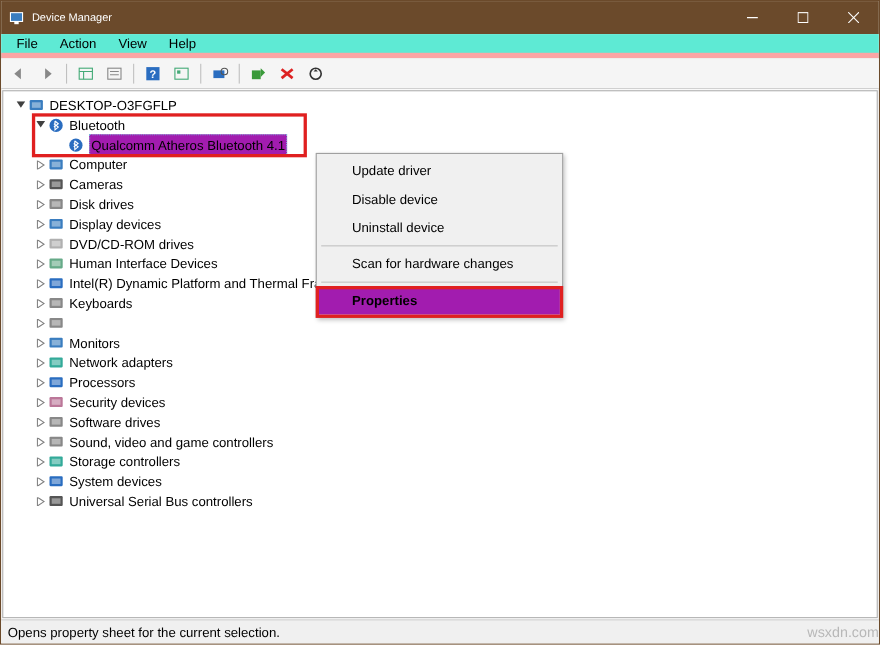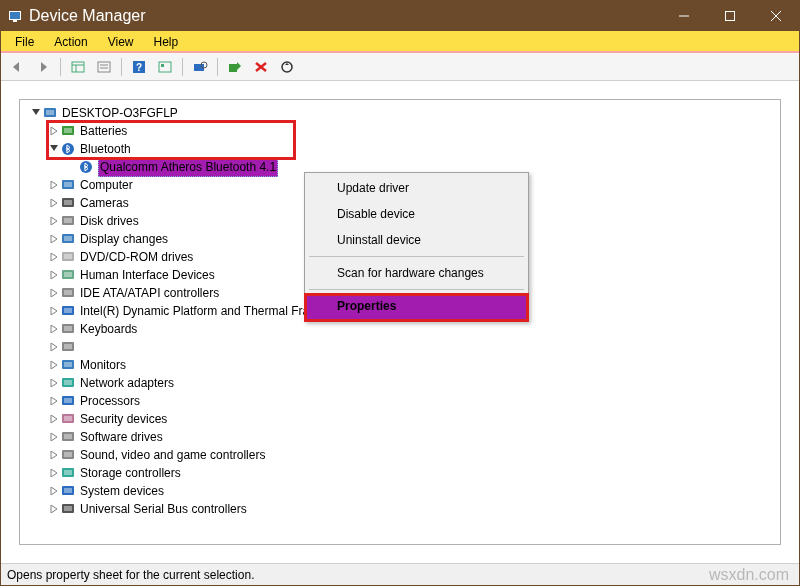--- a/index.html
+++ b/index.html
@@ -22,34 +22,34 @@
     height: 30px;
     display: flex;
     align-items: center;
     padding-left: 6px;
   }
   .titlebar .title-icon {
     width: 16px; height: 16px;
     margin-right: 6px;
     display: inline-flex; align-items: center; justify-content: center;
   }
-  .titlebar .title-text { font-size: 16px; }
+  .titlebar .title-text { font-size: 10px; }
   .titlebar .spacer { flex: 1; }
   .titlebar .win-btn {
     width: 46px; height: 30px;
     display: inline-flex; align-items: center; justify-content: center;
     color: #fff;
   }
   
   .menubar {
-    background: #fde047;
-    border-bottom: 2px solid #fca5a5;
+    background: #5eead4;
+    border-bottom: 5px solid #fca5a5;
     height: 22px;
     display: flex;
-    align-items: flex-end;
+    align-items: center;
     padding-left: 4px;
   }
   .menubar .menu-item {
     padding: 2px 10px;
     font-size: 12px;
   }
   
   .toolbar {
     background: #f5f5f5;
     border-bottom: 1px solid #d0d0d0;
@@ -67,21 +67,21 @@
   }
   .tb-sep {
     width: 1px; height: 18px;
     background: #c0c0c0;
     margin: 0 3px;
   }
   
   .tree-wrap {
     flex: 1;
     background: #fff;
-    margin: 18px;
+    margin: 1px;
     border: 1px solid #b0b0b0;
     overflow: auto;
     padding: 4px 0;
     position: relative;
   }
   .tree-row {
     display: flex;
     align-items: center;
     height: 18px;
     line-height: 18px;
@@ -143,21 +143,21 @@
   .statusbar {
     border-top: 1px solid #d0d0d0;
     height: 22px;
     display: flex;
     align-items: center;
     padding-left: 6px;
     font-size: 12px;
     background: #f0f0f0;
     justify-content: space-between;
   }
-  .statusbar .watermark { color: #b8b8b8; padding-right: 10px; font-size: 16px; }
+  .statusbar .watermark { color: #b8b8b8; font-size: 13px; }
   svg { display: block; }
 </style>
 </head>
 <body>
 
 <div class="titlebar">
   <span class="title-icon">
     <svg width="14" height="14" viewBox="0 0 14 14">
         <rect x="1" y="2" width="12" height="9" fill="#fff" stroke="#fff" stroke-width="0"></rect>
         <rect x="2" y="3" width="10" height="7" fill="#3a7dbf"></rect>
@@ -273,35 +273,20 @@
           <rect x="3" y="4" width="8" height="5" fill="#fff" opacity="0.4"></rect>
         </svg>
       </span>
       <span class="node-label">DESKTOP-O3FGFLP</span>
     </div>
     <div class="highlight-box-red" style="left:26px; top:20px; width:250px; height:40px;"></div>
     <div class="tree-row">
       <span class="indent" style="width: 26px;"></span>
       <span class="expander">
         <svg width="8" height="8">
-          <polygon points="1,0 7,4 1,8" fill="none" stroke="#808080" stroke-width="1"></polygon>
-        </svg>
-      </span>
-      <span class="node-icon">
-        <svg width="14" height="14">
-          <rect x="1" y="2" width="12" height="9" rx="1" fill="#3a9a3a"></rect>
-          <rect x="3" y="4" width="8" height="5" fill="#fff" opacity="0.4"></rect>
-        </svg>
-      </span>
-      <span class="node-label">Batteries</span>
-    </div>
-    <div class="tree-row">
-      <span class="indent" style="width: 26px;"></span>
-      <span class="expander">
-        <svg width="8" height="8">
           <polygon points="0,0 8,0 4,6" fill="#404040"></polygon>
         </svg>
       </span>
       <span class="node-icon">
         <svg width="14" height="14">
           <circle cx="7" cy="7" r="6" fill="#2a6dc0"></circle>
           <path d="M6,3 L6,11 L9,8.5 L5,5.5 M6,3 L9,5.5 L5,8.5" stroke="#fff" stroke-width="1" fill="none"></path>
         </svg>
       </span>
       <span class="node-label">Bluetooth</span>
@@ -368,21 +353,21 @@
         <svg width="8" height="8">
           <polygon points="1,0 7,4 1,8" fill="none" stroke="#808080" stroke-width="1"></polygon>
         </svg>
       </span>
       <span class="node-icon">
         <svg width="14" height="14">
           <rect x="1" y="2" width="12" height="9" rx="1" fill="#3a7dbf"></rect>
           <rect x="3" y="4" width="8" height="5" fill="#fff" opacity="0.4"></rect>
         </svg>
       </span>
-      <span class="node-label">Display changes</span>
+      <span class="node-label">Display devices</span>
     </div>
     <div class="tree-row">
       <span class="indent" style="width: 26px;"></span>
       <span class="expander">
         <svg width="8" height="8">
           <polygon points="1,0 7,4 1,8" fill="none" stroke="#808080" stroke-width="1"></polygon>
         </svg>
       </span>
       <span class="node-icon">
         <svg width="14" height="14">
@@ -409,207 +394,192 @@
     </div>
     <div class="tree-row">
       <span class="indent" style="width: 26px;"></span>
       <span class="expander">
         <svg width="8" height="8">
           <polygon points="1,0 7,4 1,8" fill="none" stroke="#808080" stroke-width="1"></polygon>
         </svg>
       </span>
       <span class="node-icon">
         <svg width="14" height="14">
+          <rect x="1" y="2" width="12" height="9" rx="1" fill="#2a6dc0"></rect>
+          <rect x="3" y="4" width="8" height="5" fill="#fff" opacity="0.4"></rect>
+        </svg>
+      </span>
+      <span class="node-label">Intel(R) Dynamic Platform and Thermal Framework</span>
+    </div>
+    <div class="tree-row">
+      <span class="indent" style="width: 26px;"></span>
+      <span class="expander">
+        <svg width="8" height="8">
+          <polygon points="1,0 7,4 1,8" fill="none" stroke="#808080" stroke-width="1"></polygon>
+        </svg>
+      </span>
+      <span class="node-icon">
+        <svg width="14" height="14">
           <rect x="1" y="2" width="12" height="9" rx="1" fill="#888"></rect>
           <rect x="3" y="4" width="8" height="5" fill="#fff" opacity="0.4"></rect>
         </svg>
       </span>
-      <span class="node-label">IDE ATA/ATAPI controllers</span>
+      <span class="node-label">Keyboards</span>
+    </div>
+    <div class="tree-row">
+      <span class="indent" style="width: 26px;"></span>
+      <span class="expander">
+        <svg width="8" height="8">
+          <polygon points="1,0 7,4 1,8" fill="none" stroke="#808080" stroke-width="1"></polygon>
+        </svg>
+      </span>
+      <span class="node-icon">
+        <svg width="14" height="14">
+          <rect x="1" y="2" width="12" height="9" rx="1" fill="#888"></rect>
+          <rect x="3" y="4" width="8" height="5" fill="#fff" opacity="0.4"></rect>
+        </svg>
+      </span>
+    </div>
+    <div class="tree-row">
+      <span class="indent" style="width: 26px;"></span>
+      <span class="expander">
+        <svg width="8" height="8">
+          <polygon points="1,0 7,4 1,8" fill="none" stroke="#808080" stroke-width="1"></polygon>
+        </svg>
+      </span>
+      <span class="node-icon">
+        <svg width="14" height="14">
+          <rect x="1" y="2" width="12" height="9" rx="1" fill="#3a7dbf"></rect>
+          <rect x="3" y="4" width="8" height="5" fill="#fff" opacity="0.4"></rect>
+        </svg>
+      </span>
+      <span class="node-label">Monitors</span>
+    </div>
+    <div class="tree-row">
+      <span class="indent" style="width: 26px;"></span>
+      <span class="expander">
+        <svg width="8" height="8">
+          <polygon points="1,0 7,4 1,8" fill="none" stroke="#808080" stroke-width="1"></polygon>
+        </svg>
+      </span>
+      <span class="node-icon">
+        <svg width="14" height="14">
+          <rect x="1" y="2" width="12" height="9" rx="1" fill="#3a9"></rect>
+          <rect x="3" y="4" width="8" height="5" fill="#fff" opacity="0.4"></rect>
+        </svg>
+      </span>
+      <span class="node-label">Network adapters</span>
     </div>
     <div class="tree-row">
       <span class="indent" style="width: 26px;"></span>
       <span class="expander">
         <svg width="8" height="8">
           <polygon points="1,0 7,4 1,8" fill="none" stroke="#808080" stroke-width="1"></polygon>
         </svg>
       </span>
       <span class="node-icon">
         <svg width="14" height="14">
           <rect x="1" y="2" width="12" height="9" rx="1" fill="#2a6dc0"></rect>
           <rect x="3" y="4" width="8" height="5" fill="#fff" opacity="0.4"></rect>
         </svg>
       </span>
-      <span class="node-label">Intel(R) Dynamic Platform and Thermal Framework</span>
+      <span class="node-label">Processors</span>
+    </div>
+    <div class="tree-row">
+      <span class="indent" style="width: 26px;"></span>
+      <span class="expander">
+        <svg width="8" height="8">
+          <polygon points="1,0 7,4 1,8" fill="none" stroke="#808080" stroke-width="1"></polygon>
+        </svg>
+      </span>
+      <span class="node-icon">
+        <svg width="14" height="14">
+          <rect x="1" y="2" width="12" height="9" rx="1" fill="#b79"></rect>
+          <rect x="3" y="4" width="8" height="5" fill="#fff" opacity="0.4"></rect>
+        </svg>
+      </span>
+      <span class="node-label">Security devices</span>
     </div>
     <div class="tree-row">
       <span class="indent" style="width: 26px;"></span>
       <span class="expander">
         <svg width="8" height="8">
           <polygon points="1,0 7,4 1,8" fill="none" stroke="#808080" stroke-width="1"></polygon>
         </svg>
       </span>
       <span class="node-icon">
         <svg width="14" height="14">
           <rect x="1" y="2" width="12" height="9" rx="1" fill="#888"></rect>
           <rect x="3" y="4" width="8" height="5" fill="#fff" opacity="0.4"></rect>
         </svg>
       </span>
-      <span class="node-label">Keyboards</span>
+      <span class="node-label">Software drives</span>
     </div>
     <div class="tree-row">
       <span class="indent" style="width: 26px;"></span>
       <span class="expander">
         <svg width="8" height="8">
           <polygon points="1,0 7,4 1,8" fill="none" stroke="#808080" stroke-width="1"></polygon>
         </svg>
       </span>
       <span class="node-icon">
         <svg width="14" height="14">
           <rect x="1" y="2" width="12" height="9" rx="1" fill="#888"></rect>
           <rect x="3" y="4" width="8" height="5" fill="#fff" opacity="0.4"></rect>
         </svg>
       </span>
-    </div>
-    <div class="tree-row">
-      <span class="indent" style="width: 26px;"></span>
-      <span class="expander">
-        <svg width="8" height="8">
-          <polygon points="1,0 7,4 1,8" fill="none" stroke="#808080" stroke-width="1"></polygon>
-        </svg>
-      </span>
-      <span class="node-icon">
-        <svg width="14" height="14">
-          <rect x="1" y="2" width="12" height="9" rx="1" fill="#3a7dbf"></rect>
-          <rect x="3" y="4" width="8" height="5" fill="#fff" opacity="0.4"></rect>
-        </svg>
-      </span>
-      <span class="node-label">Monitors</span>
+      <span class="node-label">Sound, video and game controllers</span>
     </div>
     <div class="tree-row">
       <span class="indent" style="width: 26px;"></span>
       <span class="expander">
         <svg width="8" height="8">
           <polygon points="1,0 7,4 1,8" fill="none" stroke="#808080" stroke-width="1"></polygon>
         </svg>
       </span>
       <span class="node-icon">
         <svg width="14" height="14">
           <rect x="1" y="2" width="12" height="9" rx="1" fill="#3a9"></rect>
           <rect x="3" y="4" width="8" height="5" fill="#fff" opacity="0.4"></rect>
         </svg>
       </span>
-      <span class="node-label">Network adapters</span>
+      <span class="node-label">Storage controllers</span>
     </div>
     <div class="tree-row">
       <span class="indent" style="width: 26px;"></span>
       <span class="expander">
         <svg width="8" height="8">
           <polygon points="1,0 7,4 1,8" fill="none" stroke="#808080" stroke-width="1"></polygon>
         </svg>
       </span>
       <span class="node-icon">
         <svg width="14" height="14">
           <rect x="1" y="2" width="12" height="9" rx="1" fill="#2a6dc0"></rect>
           <rect x="3" y="4" width="8" height="5" fill="#fff" opacity="0.4"></rect>
         </svg>
       </span>
-      <span class="node-label">Processors</span>
-    </div>
-    <div class="tree-row">
-      <span class="indent" style="width: 26px;"></span>
-      <span class="expander">
-        <svg width="8" height="8">
-          <polygon points="1,0 7,4 1,8" fill="none" stroke="#808080" stroke-width="1"></polygon>
-        </svg>
-      </span>
-      <span class="node-icon">
-        <svg width="14" height="14">
-          <rect x="1" y="2" width="12" height="9" rx="1" fill="#b79"></rect>
-          <rect x="3" y="4" width="8" height="5" fill="#fff" opacity="0.4"></rect>
-        </svg>
-      </span>
-      <span class="node-label">Security devices</span>
-    </div>
-    <div class="tree-row">
-      <span class="indent" style="width: 26px;"></span>
-      <span class="expander">
-        <svg width="8" height="8">
-          <polygon points="1,0 7,4 1,8" fill="none" stroke="#808080" stroke-width="1"></polygon>
-        </svg>
-      </span>
-      <span class="node-icon">
-        <svg width="14" height="14">
-          <rect x="1" y="2" width="12" height="9" rx="1" fill="#888"></rect>
-          <rect x="3" y="4" width="8" height="5" fill="#fff" opacity="0.4"></rect>
-        </svg>
-      </span>
-      <span class="node-label">Software drives</span>
-    </div>
-    <div class="tree-row">
-      <span class="indent" style="width: 26px;"></span>
-      <span class="expander">
-        <svg width="8" height="8">
-          <polygon points="1,0 7,4 1,8" fill="none" stroke="#808080" stroke-width="1"></polygon>
-        </svg>
-      </span>
-      <span class="node-icon">
-        <svg width="14" height="14">
-          <rect x="1" y="2" width="12" height="9" rx="1" fill="#888"></rect>
-          <rect x="3" y="4" width="8" height="5" fill="#fff" opacity="0.4"></rect>
-        </svg>
-      </span>
-      <span class="node-label">Sound, video and game controllers</span>
-    </div>
-    <div class="tree-row">
-      <span class="indent" style="width: 26px;"></span>
-      <span class="expander">
-        <svg width="8" height="8">
-          <polygon points="1,0 7,4 1,8" fill="none" stroke="#808080" stroke-width="1"></polygon>
-        </svg>
-      </span>
-      <span class="node-icon">
-        <svg width="14" height="14">
-          <rect x="1" y="2" width="12" height="9" rx="1" fill="#3a9"></rect>
-          <rect x="3" y="4" width="8" height="5" fill="#fff" opacity="0.4"></rect>
-        </svg>
-      </span>
-      <span class="node-label">Storage controllers</span>
-    </div>
-    <div class="tree-row">
-      <span class="indent" style="width: 26px;"></span>
-      <span class="expander">
-        <svg width="8" height="8">
-          <polygon points="1,0 7,4 1,8" fill="none" stroke="#808080" stroke-width="1"></polygon>
-        </svg>
-      </span>
-      <span class="node-icon">
-        <svg width="14" height="14">
-          <rect x="1" y="2" width="12" height="9" rx="1" fill="#2a6dc0"></rect>
-          <rect x="3" y="4" width="8" height="5" fill="#fff" opacity="0.4"></rect>
-        </svg>
-      </span>
       <span class="node-label">System devices</span>
     </div>
     <div class="tree-row">
       <span class="indent" style="width: 26px;"></span>
       <span class="expander">
         <svg width="8" height="8">
           <polygon points="1,0 7,4 1,8" fill="none" stroke="#808080" stroke-width="1"></polygon>
         </svg>
       </span>
       <span class="node-icon">
         <svg width="14" height="14">
           <rect x="1" y="2" width="12" height="9" rx="1" fill="#555"></rect>
           <rect x="3" y="4" width="8" height="5" fill="#fff" opacity="0.4"></rect>
         </svg>
       </span>
       <span class="node-label">Universal Serial Bus controllers</span>
     </div>
 
-  <div class="context-menu" style="left:284px; top:72px; width:225px;">
+  <div class="context-menu" style="left:284px; top:56px; width:225px;">
     <div class="ctx-item">Update driver</div>
     <div class="ctx-item">Disable device</div>
     <div class="ctx-item">Uninstall device</div>
     <div class="ctx-sep"></div>
     <div class="ctx-item">Scan for hardware changes</div>
     <div class="ctx-sep"></div>
     <div class="ctx-item highlight">Properties</div>
     <div class="ctx-highlight-border" style="left:-1px; bottom:-1px; width:225px; height:29px;"></div>
   </div>
 </div>

